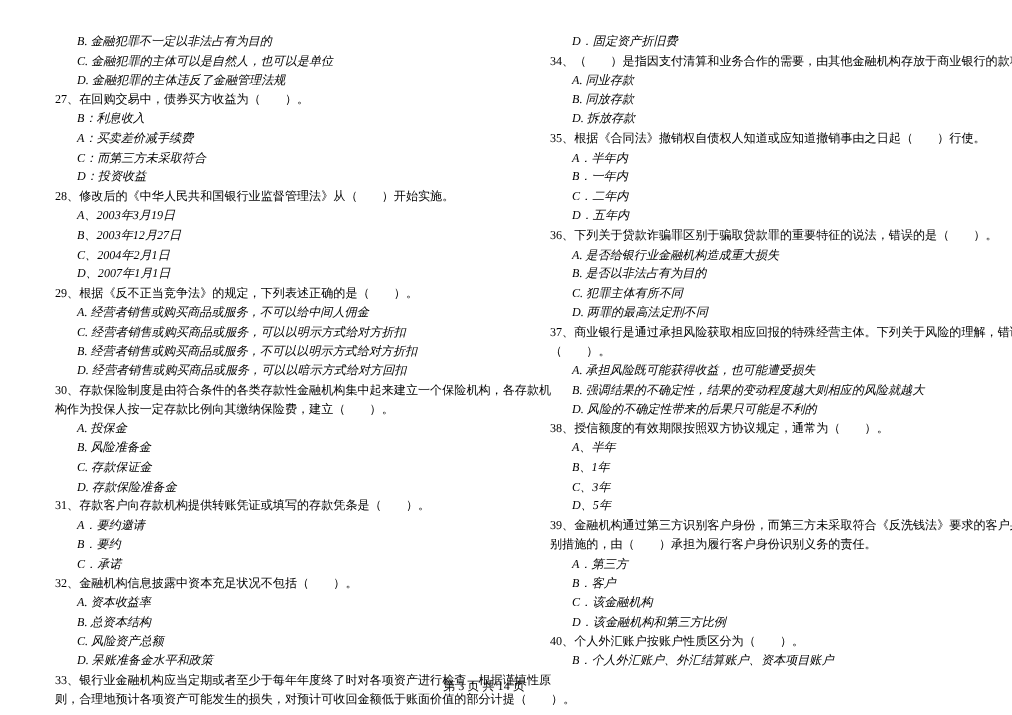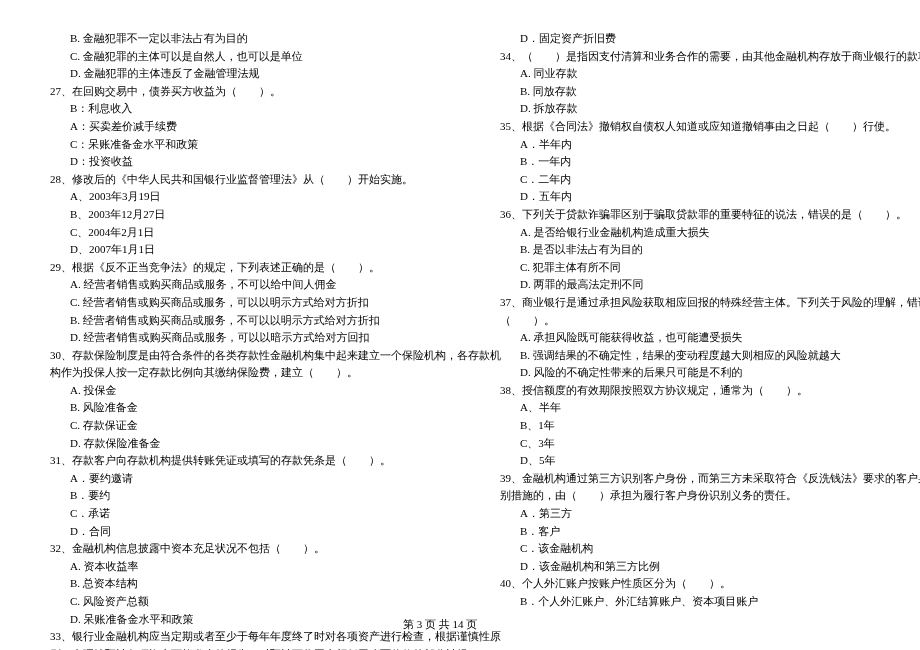--- a/index.html
+++ b/index.html
@@ -20,41 +20,41 @@
     gap: 20px;
   }
   .col {
     flex: 1;
     min-width: 0;
   }
   .line {
     white-space: nowrap;
   }
   .indent1 { padding-left: 30px; }
-  .indent2 { padding-left: 50px; }
+  .indent2 { padding-left: 50px; font-style: italic; }
   .footer {
     position: absolute;
     bottom: 16px;
     width: 880px;
     text-align: center;
     font-size: 11px;
   }
 </style>
 </head>
 <body>
 
 <div class="page">
   <div class="col" id="col-left">
       <div class="line indent2">B. 金融犯罪不一定以非法占有为目的</div>
       <div class="line indent2">C. 金融犯罪的主体可以是自然人，也可以是单位</div>
       <div class="line indent2">D. 金融犯罪的主体违反了金融管理法规</div>
       <div class="line indent1">27、在回购交易中，债券买方收益为（　　）。</div>
       <div class="line indent2">B：利息收入</div>
       <div class="line indent2">A：买卖差价减手续费</div>
-      <div class="line indent2">C：呆账准备金水平和政策</div>
+      <div class="line indent2">C：而第三方未采取符合</div>
       <div class="line indent2">D：投资收益</div>
       <div class="line indent1">28、修改后的《中华人民共和国银行业监督管理法》从（　　）开始实施。</div>
       <div class="line indent2">A、2003年3月19日</div>
       <div class="line indent2">B、2003年12月27日</div>
       <div class="line indent2">C、2004年2月1日</div>
       <div class="line indent2">D、2007年1月1日</div>
       <div class="line indent1">29、根据《反不正当竞争法》的规定，下列表述正确的是（　　）。</div>
       <div class="line indent2">A. 经营者销售或购买商品或服务，不可以给中间人佣金</div>
       <div class="line indent2">C. 经营者销售或购买商品或服务，可以以明示方式给对方折扣</div>
       <div class="line indent2">B. 经营者销售或购买商品或服务，不可以以明示方式给对方折扣</div>
@@ -62,21 +62,20 @@
       <div class="line indent1">30、存款保险制度是由符合条件的各类存款性金融机构集中起来建立一个保险机构，各存款机</div>
       <div class="line indent1">构作为投保人按一定存款比例向其缴纳保险费，建立（　　）。</div>
       <div class="line indent2">A. 投保金</div>
       <div class="line indent2">B. 风险准备金</div>
       <div class="line indent2">C. 存款保证金</div>
       <div class="line indent2">D. 存款保险准备金</div>
       <div class="line indent1">31、存款客户向存款机构提供转账凭证或填写的存款凭条是（　　）。</div>
       <div class="line indent2">A．要约邀请</div>
       <div class="line indent2">B．要约</div>
       <div class="line indent2">C．承诺</div>
-      <div class="line indent2">D．合同</div>
       <div class="line indent1">32、金融机构信息披露中资本充足状况不包括（　　）。</div>
       <div class="line indent2">A. 资本收益率</div>
       <div class="line indent2">B. 总资本结构</div>
       <div class="line indent2">C. 风险资产总额</div>
       <div class="line indent2">D. 呆账准备金水平和政策</div>
       <div class="line indent1">33、银行业金融机构应当定期或者至少于每年年度终了时对各项资产进行检查，根据谨慎性原</div>
       <div class="line indent1">则，合理地预计各项资产可能发生的损失，对预计可收回金额低于账面价值的部分计提（　　）。</div>
     </div>
   <div class="col" id="col-right">
       <div class="line indent2">D．固定资产折旧费</div>

